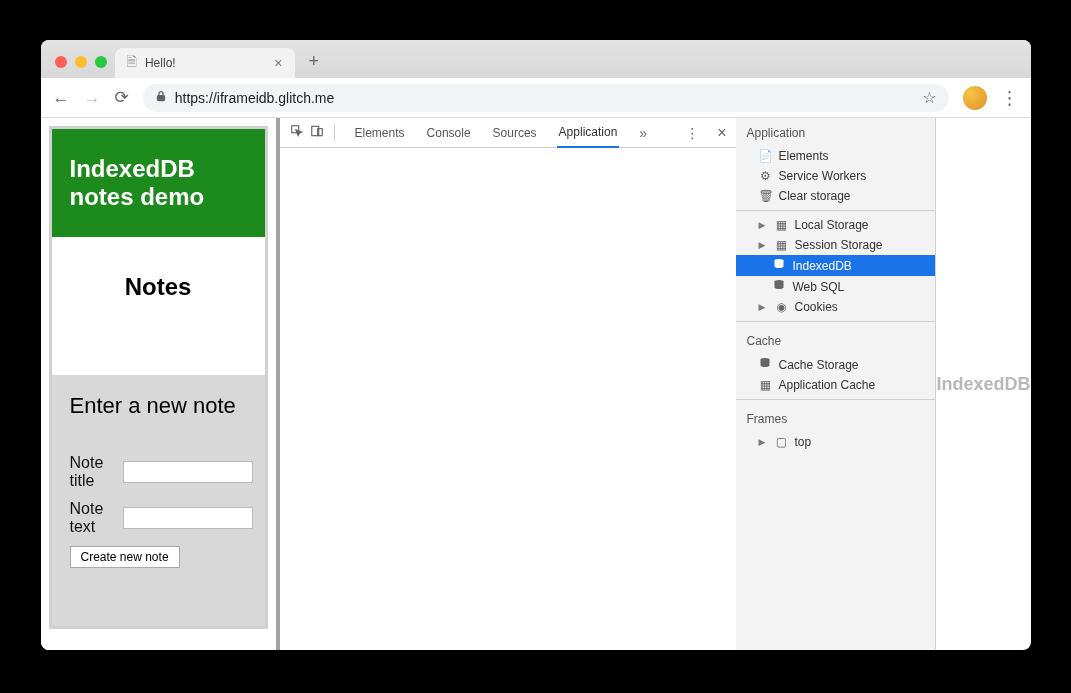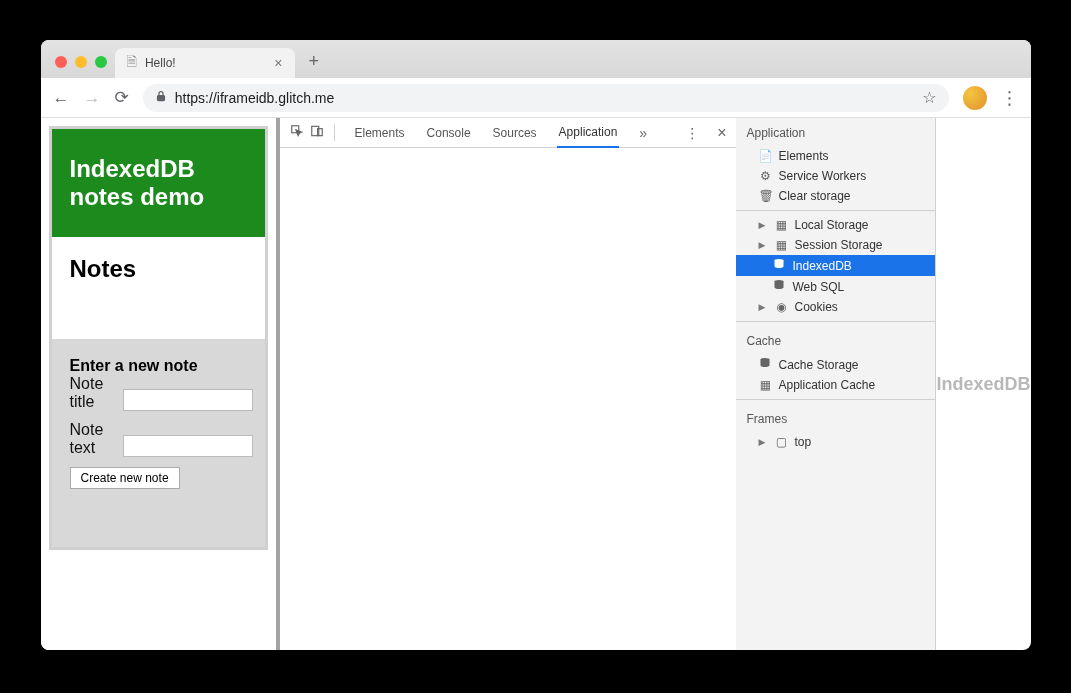--- a/index.html
+++ b/index.html
@@ -28,26 +28,26 @@
     .avatar { width: 24px; height: 24px; border-radius: 50%; background: radial-gradient(circle at 30% 30%, #f4c542 0%, #e8a030 70%); }
     .menu3 { color: #5f6368; font-size: 18px; }
 
     
     .content { flex: 1; display: flex; overflow: hidden; }
 
     
     .page-col { width: 48%; background: #fff; padding: 8px; overflow: auto; }
     .page-card { border: 3px solid #d0d0d0; }
     .page-hero { background: #1d8a1d; color: #fff; padding: 26px 18px; font-size: 24px; font-weight: 700; font-family: Arial, sans-serif; }
-    .page-body { padding: 18px; }
+    .page-body { padding: 36px; text-align: center; }
     .page-body h2 { font-size: 24px; font-weight: 700; margin-bottom: 18px; }
     .empty { padding-left: 36px; font-size: 16px; color: #111; }
     .form-area { background: #d8d8d8; padding: 18px; margin-top: 20px; }
-    .form-area h2 { font-size: 16px; font-weight: 700; margin-bottom: 0; }
-    .form-row { display: flex; align-items: flex-end; gap: 20px; margin-bottom: 10px; font-size: 16px; color: #111; }
+    .form-area h2 { font-size: 22px; font-weight: 400; margin-bottom: 35px; }
+    .form-row { display: flex; align-items: center; gap: 20px; margin-bottom: 10px; font-size: 16px; color: #111; }
     .form-row label { width: 80px; }
     .form-row input[type=text] { width: 130px; height: 22px; border: 1px solid #bbb; background: #fff; font-size: 13px; padding: 0 4px; }
     .form-btn { background: #fff; border: 1px solid #aaa; padding: 3px 10px; font-size: 12px; cursor: pointer; }
 
     
     .devtools { flex: 1; border-left: 4px solid #a3a3a3; display: flex; flex-direction: row; }
     .dt-tabs { height: 30px; border-bottom: 1px solid #d0d0d0; display: flex; align-items: center; padding: 0 10px; gap: 18px; font-size: 12px; color: #555; position: relative; }
     .dt-tabs .spacer { flex: 1; }
     .dt-tab { cursor: pointer; padding: 0 2px; height: 30px; display: flex; align-items: center; }
     .dt-tab.active { color: #333; border-bottom: 2px solid #1a73e8; font-weight: 400; }

